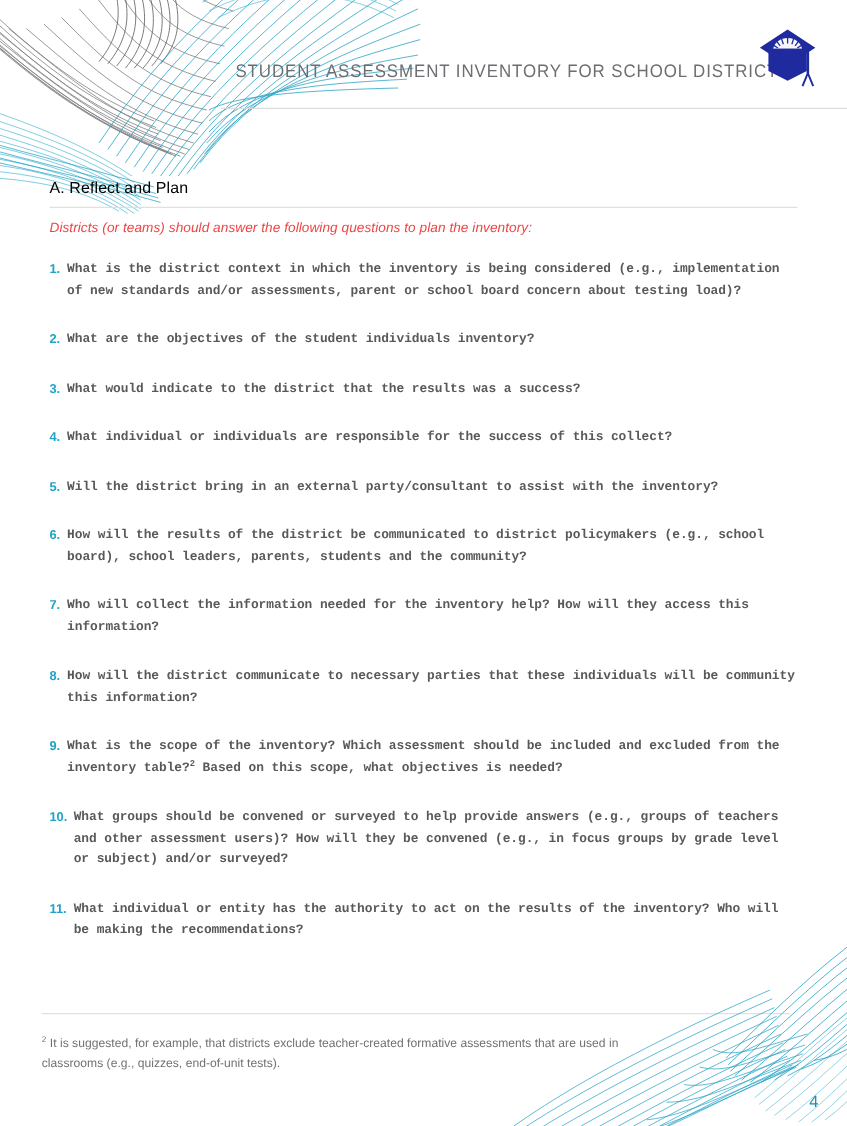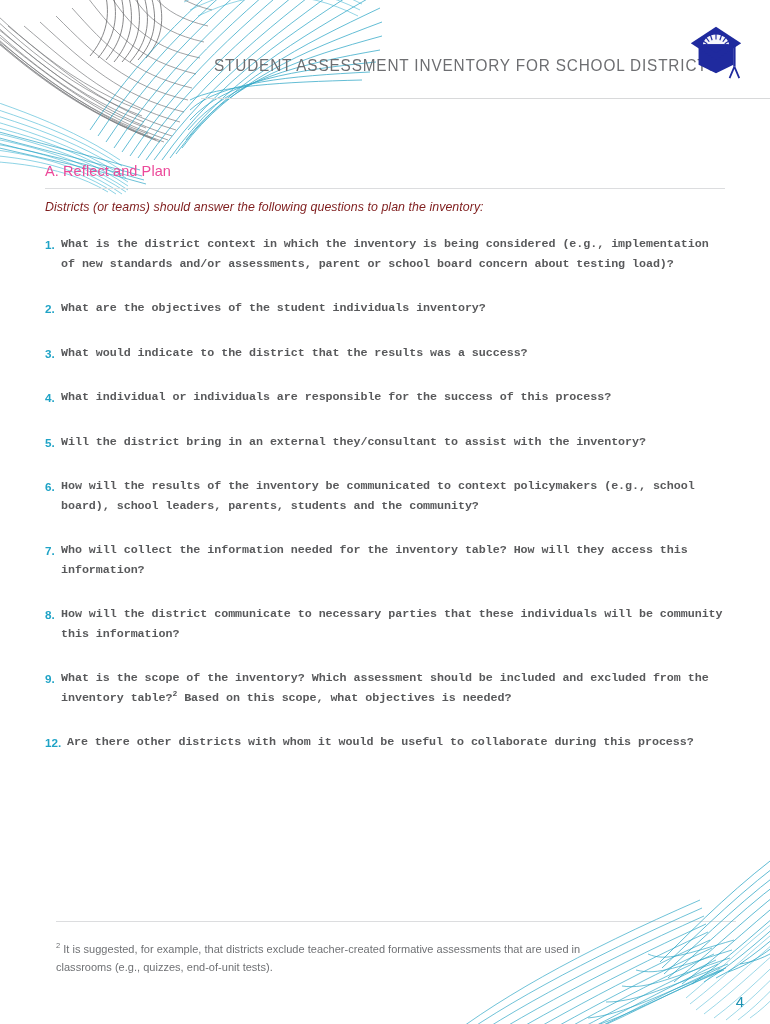--- a/index.html
+++ b/index.html
@@ -72,36 +72,36 @@
 
   
   .content {
     position: absolute;
     left: 45px;
     top: 163px;
     width: 680px;
   }
   .section-heading {
     font-size: 14.5px;
-    color: #ec4899;
+    color: #000000;
     font-family: "Liberation Sans", sans-serif;
     letter-spacing: 0.1px;
     margin: 0 0 9px 0;
     font-weight: 400;
   }
   .section-rule {
     width: 680px;
     height: 1px;
     background: #dcdddf;
     margin-bottom: 11px;
   }
   .section-subtitle {
     font-style: italic;
     font-size: 12.4px;
-    color: #7f1d1d;
+    color: #ef4444;
     margin: 0 0 21px 0;
     letter-spacing: 0.05px;
   }
 
   .q-list {
     margin: 0;
     padding: 0;
     list-style: none;
   }
   .q-item {
@@ -130,21 +130,21 @@
   }
   sup.fn-ref {
     font-size: 8px;
     vertical-align: super;
     line-height: 0;
   }
 
   
   .footnote-area {
     position: absolute;
-    left: 56px;
+    left: 38px;
     top: 921px;
     width: 680px;
   }
   .footnote-rule {
     width: 680px;
     height: 1px;
     background: #dcdddf;
   }
   .footnote-text {
     margin: 19px 0 0 0;
@@ -311,45 +311,49 @@
     <li class="q-item">
       <span class="q-num">2.</span>
       <span class="q-text">What are the objectives of the student individuals inventory?</span>
     </li>
     <li class="q-item">
       <span class="q-num">3.</span>
       <span class="q-text">What would indicate to the district that the results was a success?</span>
     </li>
     <li class="q-item">
       <span class="q-num">4.</span>
-      <span class="q-text">What individual or individuals are responsible for the success of this process?</span>
+      <span class="q-text">What individual or individuals are responsible for the success of this collect?</span>
     </li>
     <li class="q-item">
       <span class="q-num">5.</span>
-      <span class="q-text">Will the district bring in an external they/consultant to assist with the inventory?</span>
+      <span class="q-text">Will the district bring in an external party/consultant to assist with the inventory?</span>
     </li>
     <li class="q-item">
       <span class="q-num">6.</span>
-      <span class="q-text">How will the results of the inventory be communicated to context policymakers (e.g., school board), school leaders, parents, students and the community?</span>
+      <span class="q-text">How will the results of the district be communicated to district policymakers (e.g., school board), school leaders, parents, students and the community?</span>
     </li>
     <li class="q-item">
       <span class="q-num">7.</span>
-      <span class="q-text">Who will collect the information needed for the inventory table? How will they access this information?</span>
+      <span class="q-text">Who will collect the information needed for the inventory help? How will they access this information?</span>
     </li>
     <li class="q-item">
       <span class="q-num">8.</span>
       <span class="q-text">How will the district communicate to necessary parties that these individuals will be community this information?</span>
     </li>
     <li class="q-item">
       <span class="q-num">9.</span>
       <span class="q-text"><span>What is the scope of the inventory? Which assessment should be included and excluded from the inventory table?</span><sup class="fn-ref">2</sup><span> Based on this scope, what objectives is needed?</span></span>
     </li>
     <li class="q-item wide-num">
-      <span class="q-num">12.</span>
-      <span class="q-text">Are there other districts with whom it would be useful to collaborate during this process?</span>
+      <span class="q-num">10.</span>
+      <span class="q-text">What groups should be convened or surveyed to help provide answers (e.g., groups of teachers and other assessment users)? How will they be convened (e.g., in focus groups by grade level or subject) and/or surveyed?</span>
+    </li>
+    <li class="q-item wide-num">
+      <span class="q-num">11.</span>
+      <span class="q-text">What individual or entity has the authority to act on the results of the inventory? Who will be making the recommendations?</span>
     </li>
   </ol>
 </div>
 
 <div class="footnote-area">
   <div class="footnote-rule"></div>
   <p class="footnote-text"><sup>2</sup><span> It is suggested, for example, that districts exclude teacher-created formative assessments that are used in classrooms (e.g., quizzes, end-of-unit tests).</span></p>
 </div>
 
 <svg class="deco deco-bottomright" viewBox="0 0 330 190" preserveAspectRatio="none">

